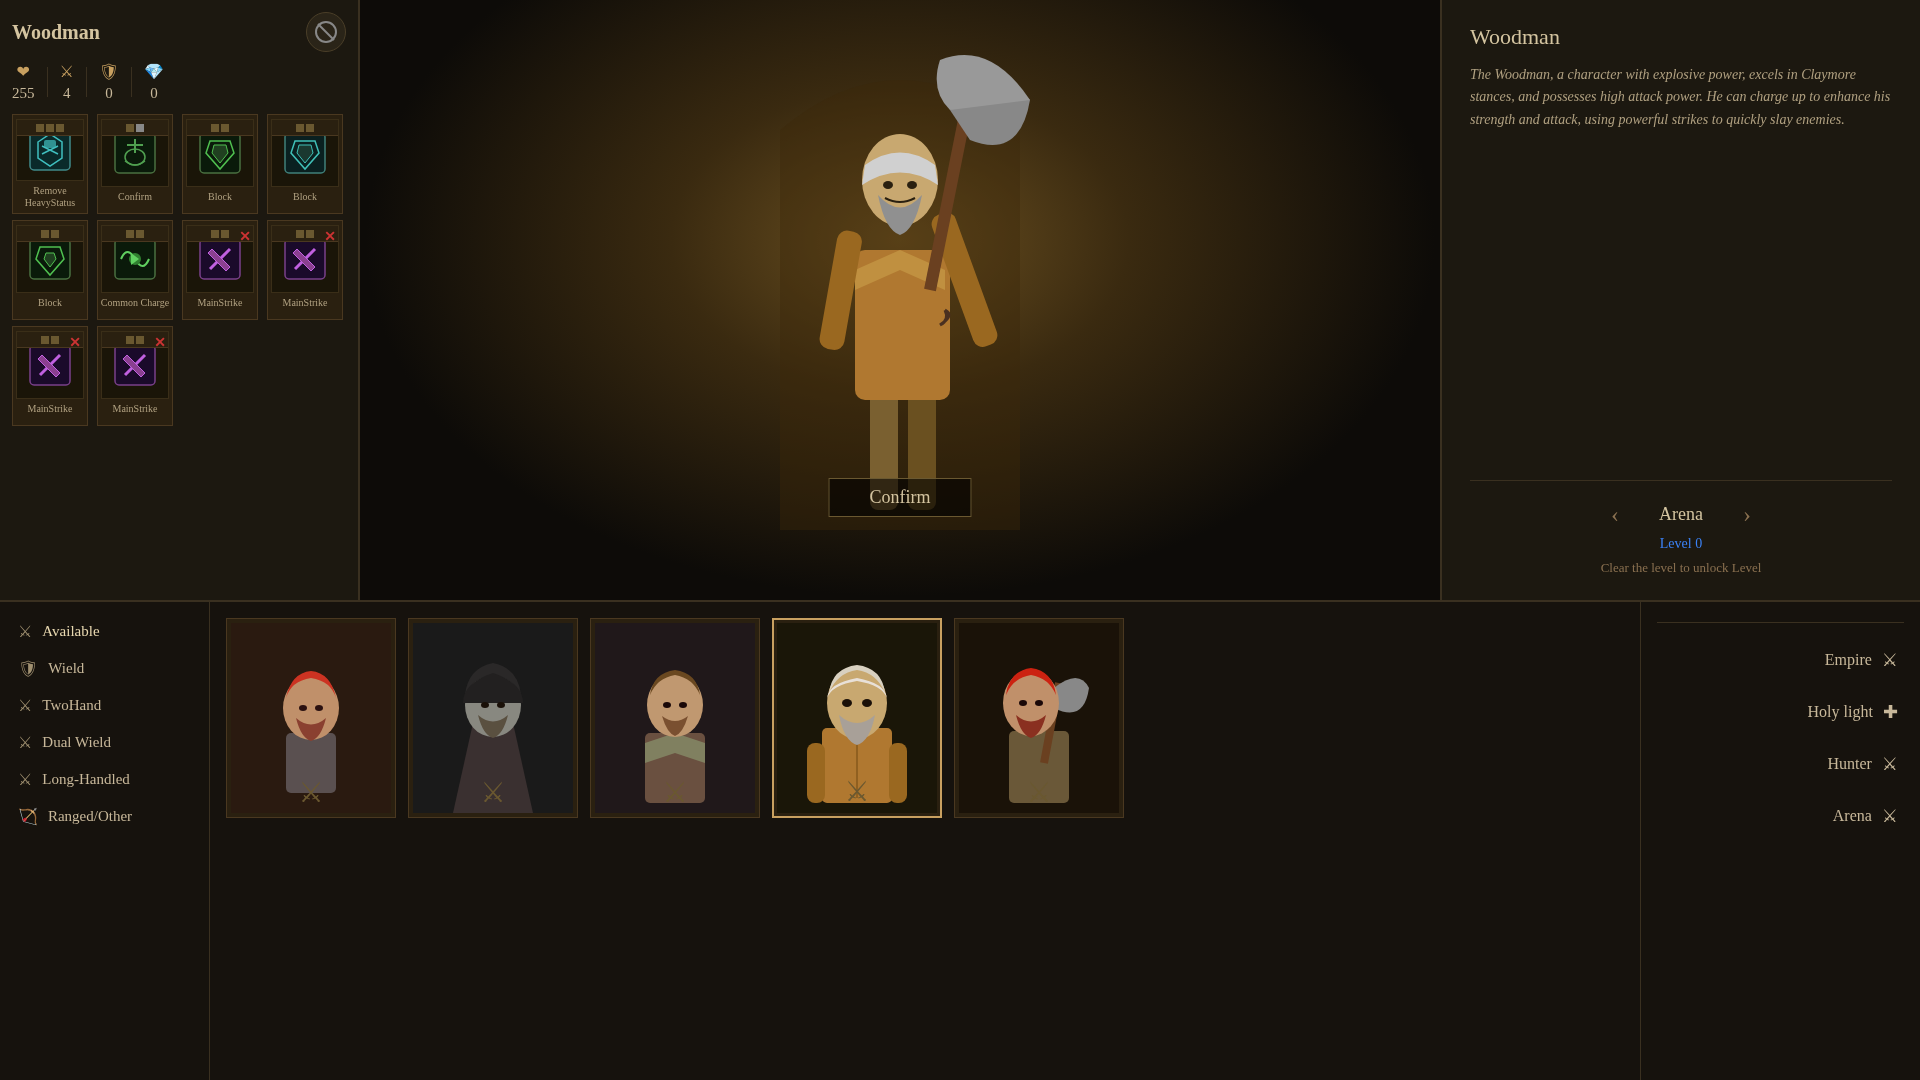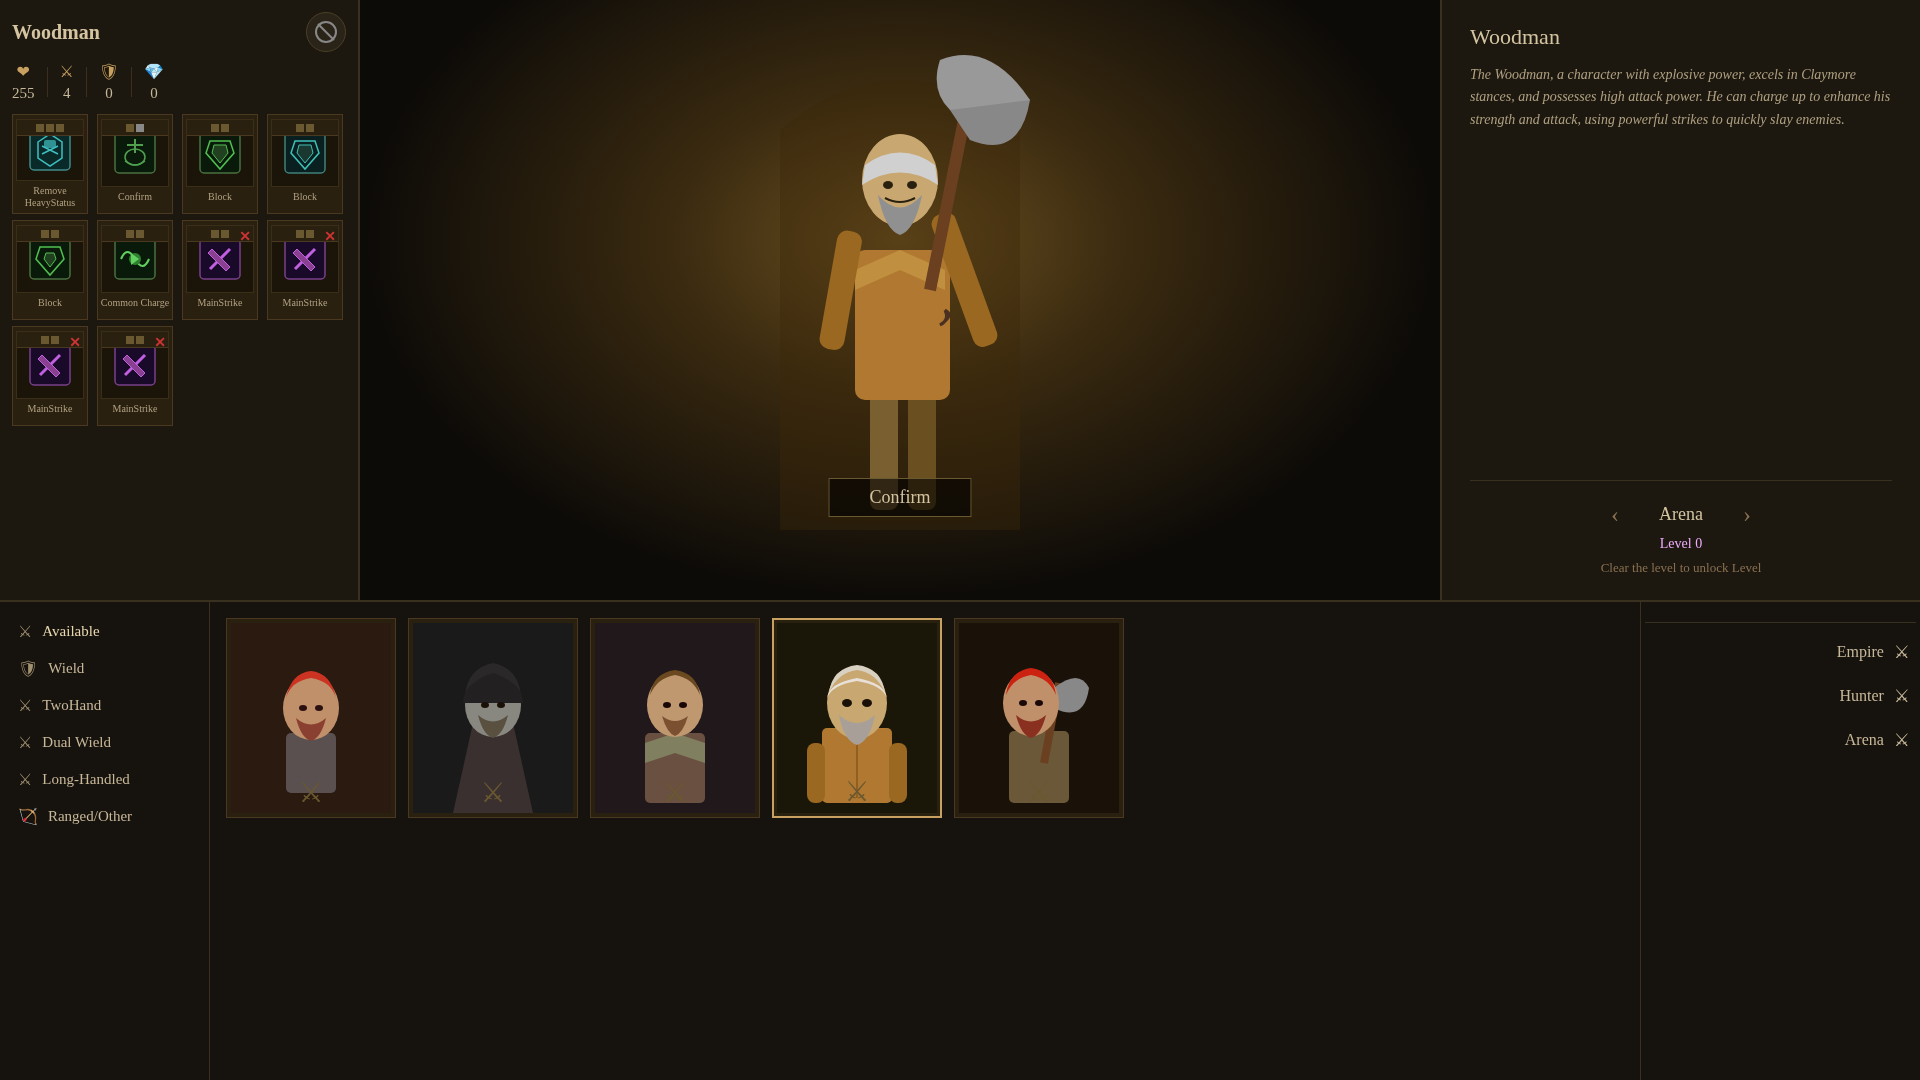--- a/index.html
+++ b/index.html
@@ -250,21 +250,21 @@
       user-select: none;
     }
 
     .level-title {
       font-size: 18px;
       color: #d4c4a0;
     }
 
     .level-sub {
       font-size: 14px;
-      color: #f0abfc;
+      color: #3b82f6;
     }
 
     .level-note {
       font-size: 13px;
       color: #8a7050;
       text-align: right;
     }
 
     
     .bottom-section {
@@ -340,25 +340,25 @@
       position: absolute;
       bottom: 8px;
       left: 50%;
       transform: translateX(-50%);
     }
 
     
     .faction-panel {
       width: 280px;
       flex-shrink: 0;
-      padding: 16px 4px;
+      padding: 16px 16px;
       border-left: 1px solid #3a3020;
       display: flex;
       flex-direction: column;
-      gap: 6px;
+      gap: 14px;
     }
 
     .faction-separator {
       width: 100%;
       height: 1px;
       background: #3a3020;
       margin: 4px 0;
     }
 
     .faction-item {
@@ -874,20 +874,24 @@
 
   </div>
 
   <div class="faction-panel">
     <div class="faction-separator"></div>
     <div class="faction-item">
       <span>Empire</span>
       <span class="faction-icon">⚔</span>
     </div>
     <div class="faction-item">
+      <span>Holy light</span>
+      <span class="faction-icon">✚</span>
+    </div>
+    <div class="faction-item">
       <span>Hunter</span>
       <span class="faction-icon">⚔</span>
     </div>
     <div class="faction-item">
       <span>Arena</span>
       <span class="faction-icon">⚔</span>
     </div>
   </div>
 
 </div>

